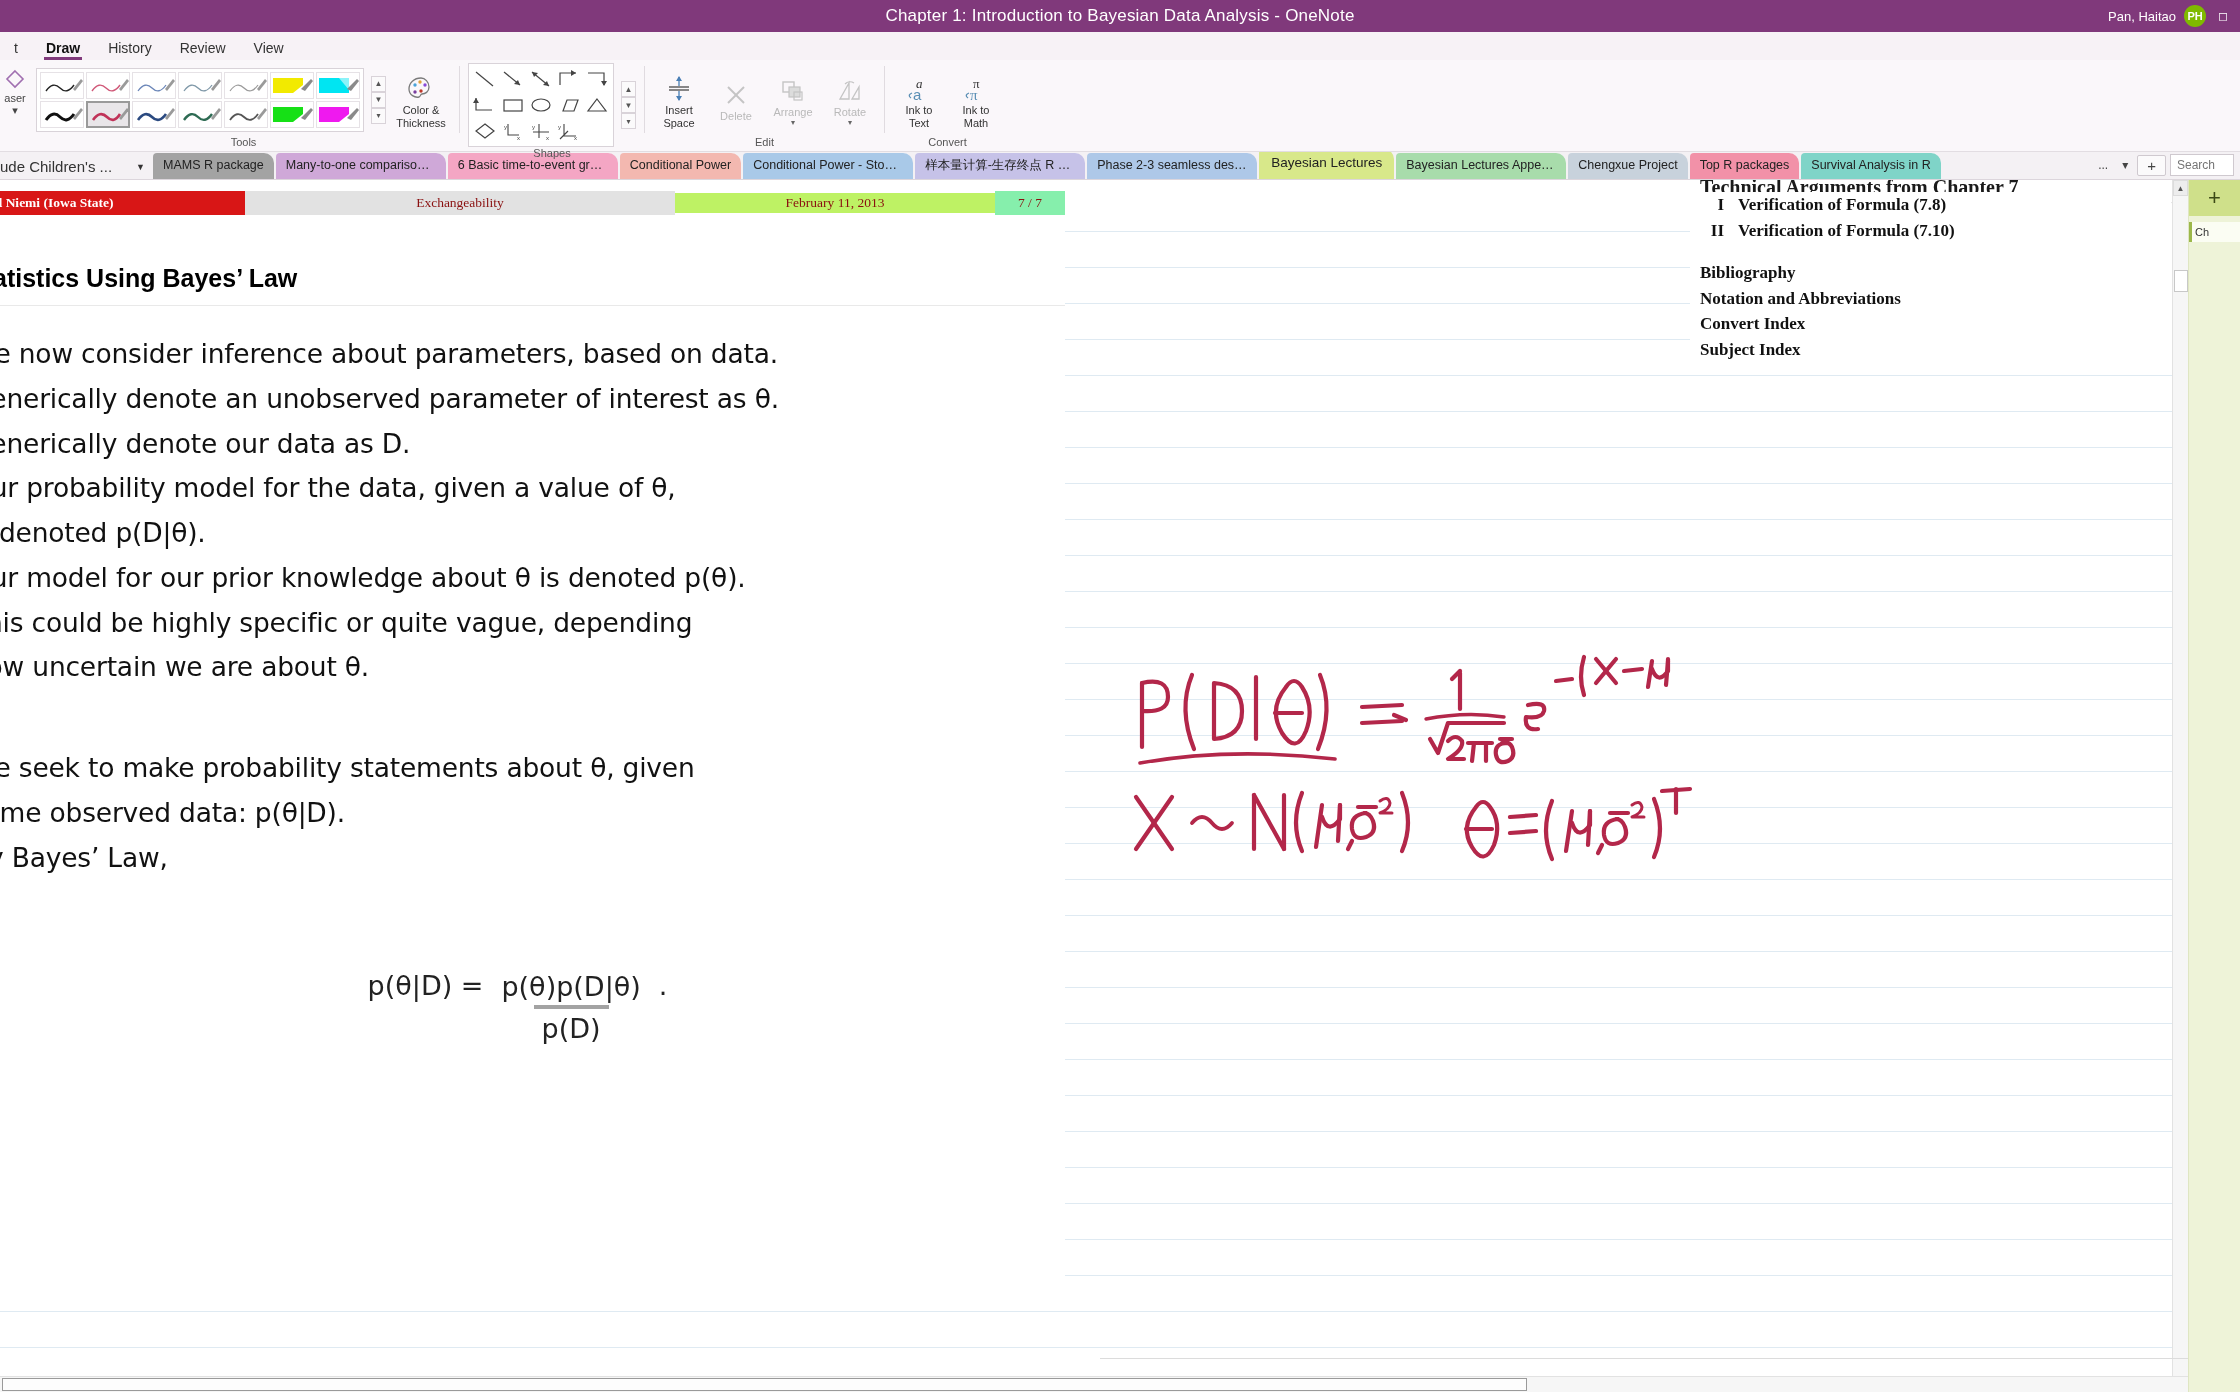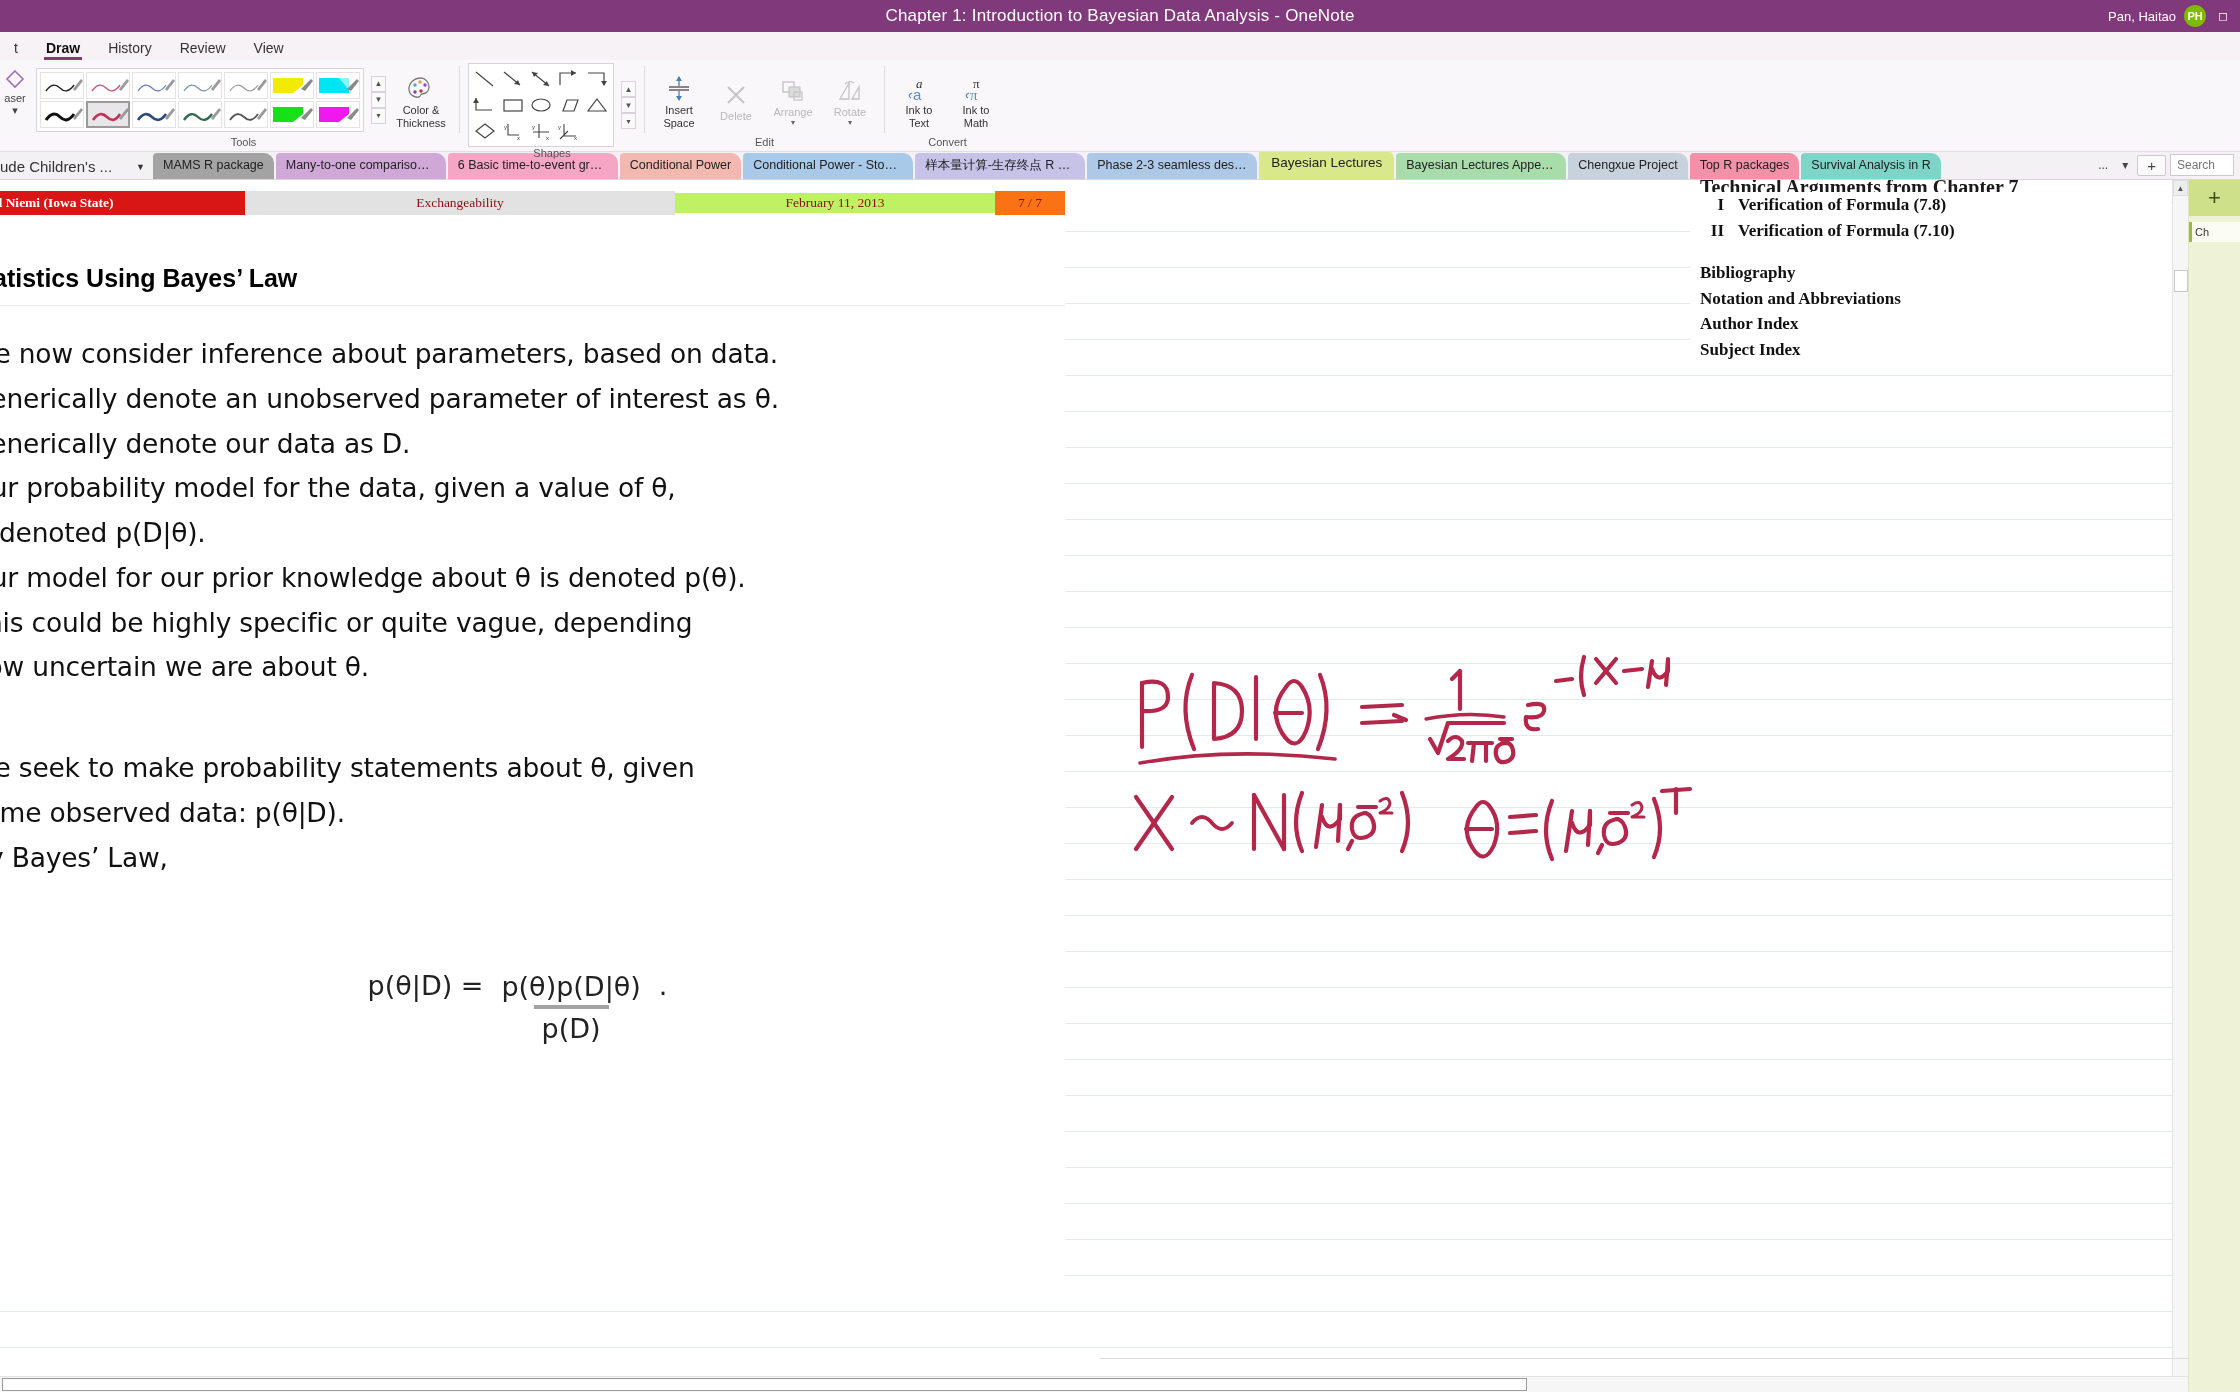--- a/index.html
+++ b/index.html
@@ -150,21 +150,21 @@
   }
   .slidebar {
     height:26px; display:flex; align-items:center;
     font-size:13.5px; color:#8a1010; font-family:"Liberation Serif", serif;
     position:relative;
   }
   .slidebar .a { background:#d81616; color:#fff; padding:4px 12px 4px 12px;
                  width:275px; font-weight:600; }
   .slidebar .b { flex:1; background:#e2e2e2; text-align:center; padding:4px 0;}
   .slidebar .c { width:320px; background:#bef264; text-align:center; padding:2px 0;}
-  .slidebar .d { width:70px; background:#f97316; text-align:center; padding:4px 0;}
+  .slidebar .d { width:70px; background:#86efac; text-align:center; padding:4px 0;}
 
   .slidetitle {
     font-family:"Liberation Sans", sans-serif; font-weight:bold;
     font-size:25px; color:#000; padding:48px 0 0 0; margin-left:-2px;
     border-bottom:1px solid #e9e9e9; padding-bottom:12px;
   }
   .slidebody {
     font-size:26.5px; line-height:1.69; color:#111;
     padding-top:26px; font-family:"DejaVu Sans", sans-serif;
     letter-spacing:-0.2px;
@@ -739,21 +739,21 @@
       <span>Verification of Formula (7.10)</span>
     </div>
     <div class="pdfgap"></div>
     <div class="pdfrow">
         <span>Bibliography</span>
       </div>
     <div class="pdfrow">
         <span>Notation and Abbreviations</span>
       </div>
     <div class="pdfrow">
-        <span>Author Index</span>
+        <span>Convert Index</span>
       </div>
     <div class="pdfrow">
         <span>Subject Index</span>
       </div>
     <span class="expand">↗</span>
   </div>
 
   <div id="vscroll">
     <div class="arw">▲</div>
     <div class="thumb"></div>

